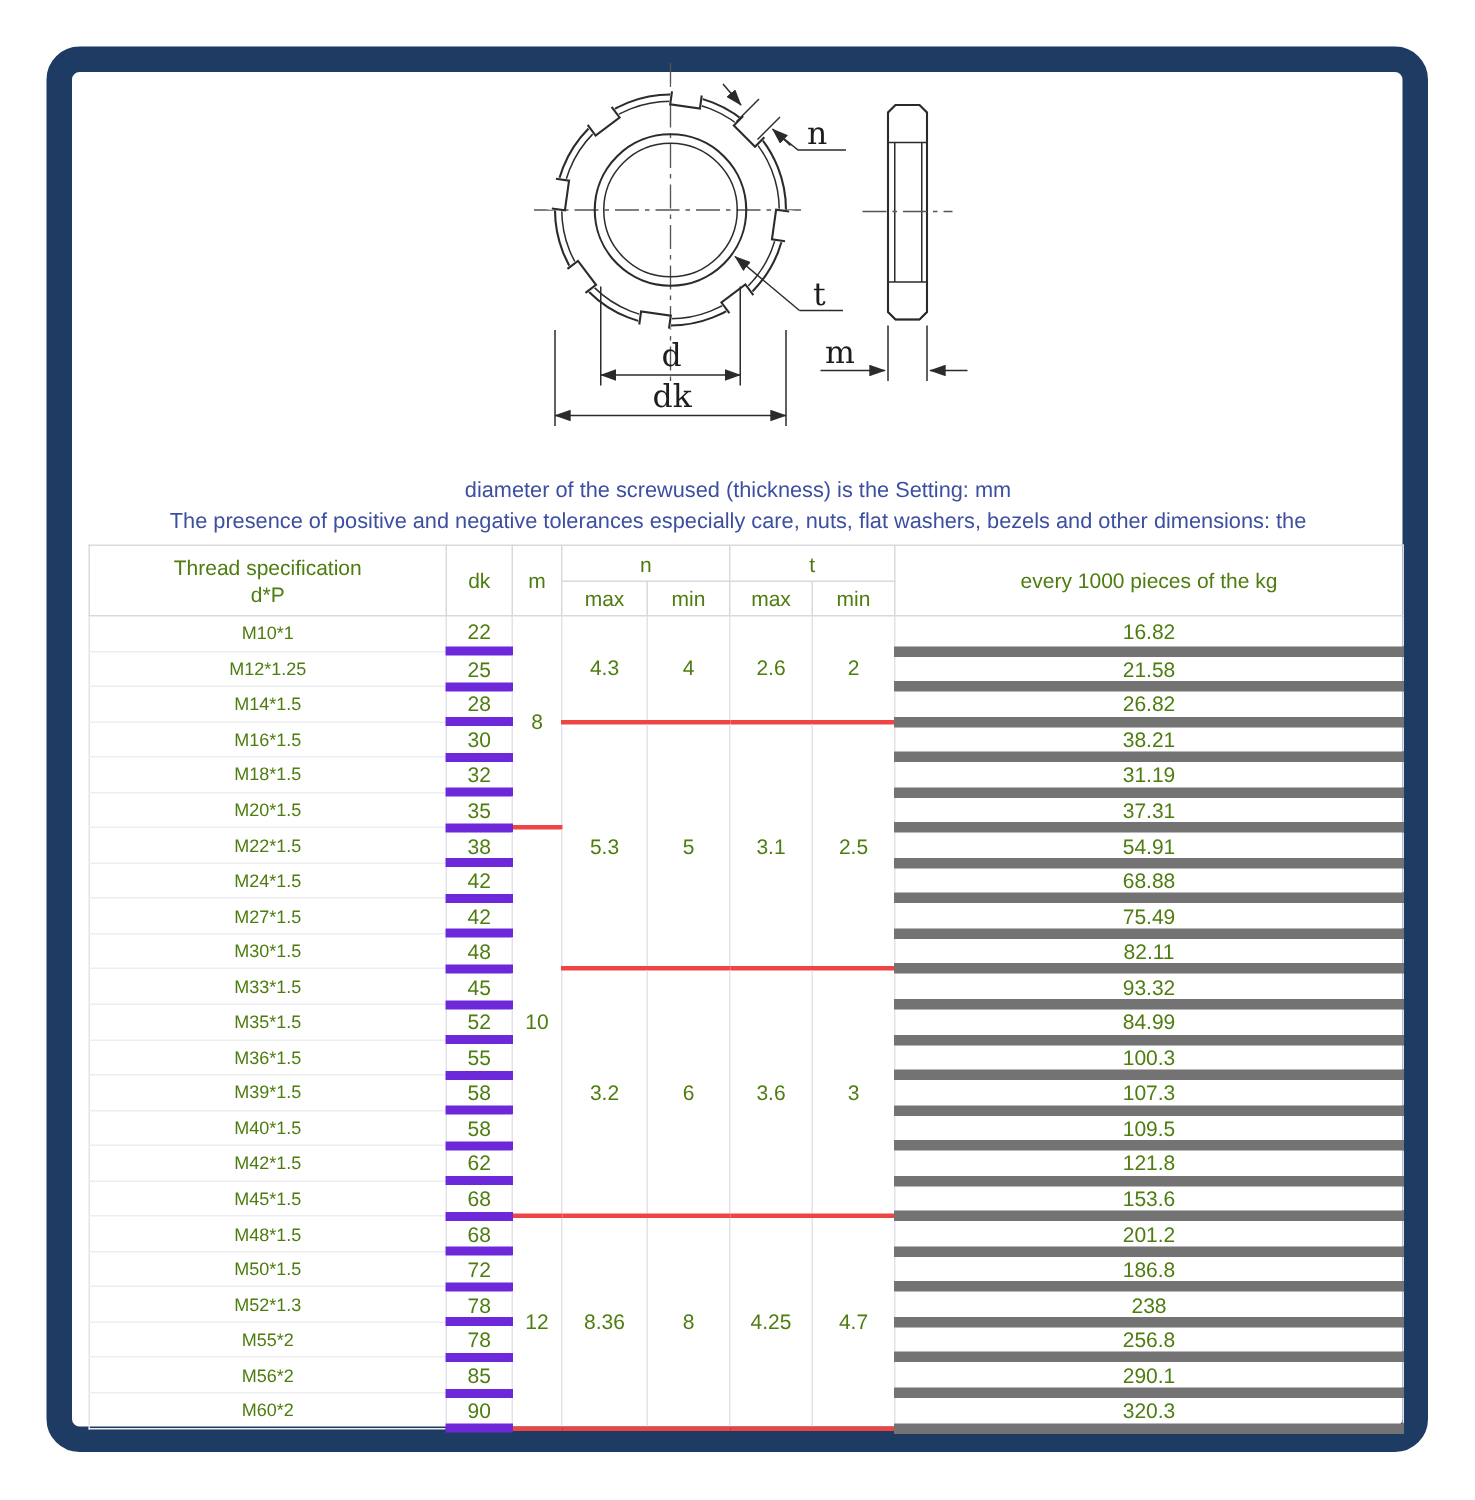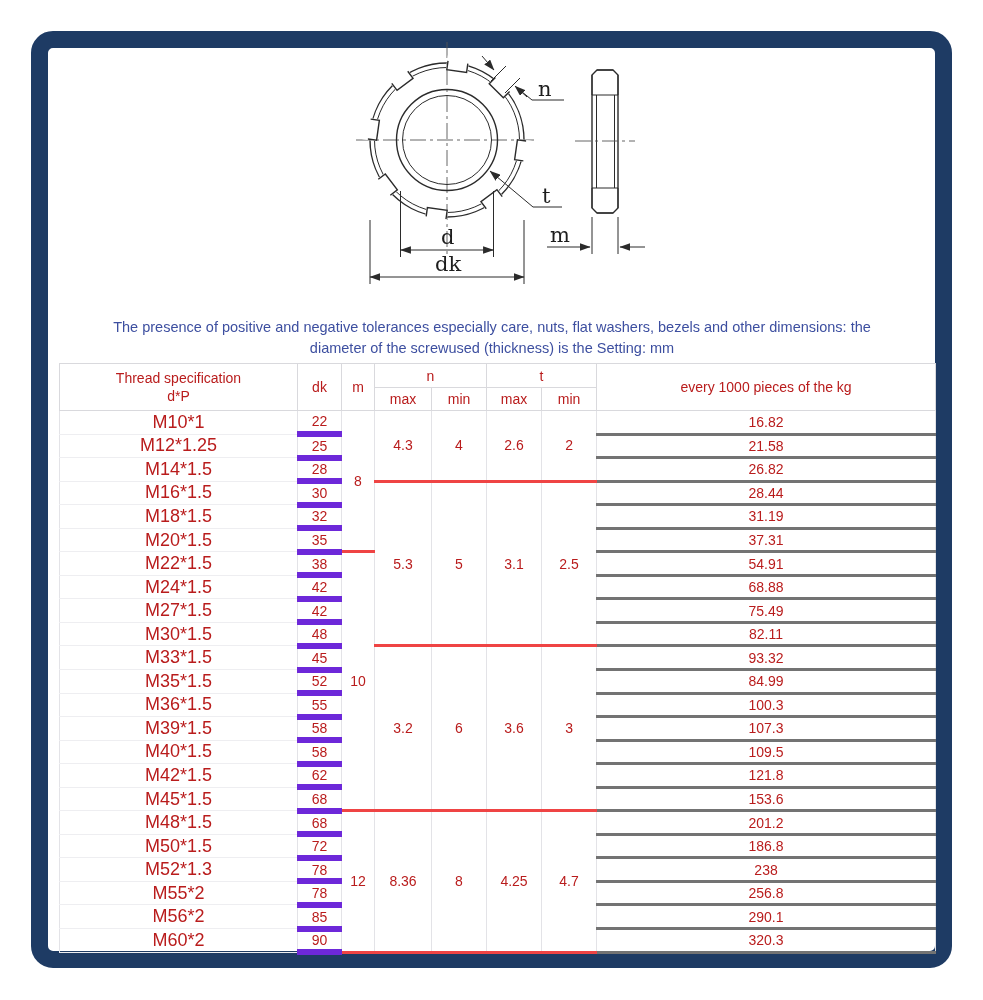--- a/index.html
+++ b/index.html
@@ -16,35 +16,35 @@
   .thin{stroke:#2b2b2b;stroke-width:1;fill:none;}
   .cl{stroke:#555;stroke-width:0.9;fill:none;stroke-dasharray:16 4 3 4;}
   .dlabel{font-family:"DejaVu Serif", serif;font-size:21px;fill:#1d1d1d;}
   .note{
     position:absolute;left:62px;top:317px;width:860px;text-align:center;
     color:#3d4fa0;font-size:14.5px;line-height:21px;
   }
   table.spec{
     position:absolute;left:59px;top:363px;width:876px;
     border-collapse:collapse;table-layout:fixed;
-    color:#b91c1c;
+    color:#4d7c0f;
   }
   table.spec th, table.spec td{
     padding:0;text-align:center;vertical-align:middle;white-space:nowrap;
     font-weight:normal;
   }
   thead tr.h1{height:24px;} thead tr.h2{height:23px;}
   table.spec th{border:1px solid #d9d9dd;font-size:14px;}
   th.sub{font-size:13px;}
   th.spech{line-height:18px;font-size:13.5px;}
   tbody tr{height:23.55px;}
   tbody td{font-size:14px;border-right:1px solid #e3e3e7;}
-  td.spec{font-size:18px;border-left:1px solid #e3e3e7;border-bottom:1px solid #eeeef1;}
+  td.spec{font-size:12px;border-left:1px solid #e3e3e7;border-bottom:1px solid #eeeef1;}
   td.dk{border-bottom:6px solid #6d28d9;}
-  td.kg{border-bottom:3px solid #737373;margin-left:30px;}
+  td.kg{border-bottom:7px solid #737373;margin-left:30px;}
   td.mcell, td.ntcell{border-bottom:3px solid #ef4444;}
 </style>
 </head>
 <body>
 
 <div class="frame" style="border-color: rgb(30, 59, 100);"></div>
 
 <svg class="drawing" width="983" height="310" viewBox="0 0 983 310">
   <defs>
     <pattern id="hatch" width="5" height="5" patternUnits="userSpaceOnUse" patternTransform="rotate(45)">
@@ -139,22 +139,22 @@
       <line class="thin" x1="592" y1="217" x2="592" y2="254"></line>
       <line class="thin" x1="618" y1="217" x2="618" y2="254"></line>
       <line class="thin" x1="547" y1="247" x2="590" y2="247" marker-end="url(#arr)"></line>
       <line class="thin" x1="645" y1="247" x2="620" y2="247" marker-end="url(#arr)"></line>
       <text class="dlabel" x="550" y="242">m</text>
     </g>
   </g>
 </svg>
 
 <div class="note" style="color: rgb(61, 79, 160);">
+  <div>diameter of the screwused (thickness) is the Setting: mm</div>
   <div>The presence of positive and negative tolerances especially care, nuts, flat washers, bezels and other dimensions: the</div>
-  <div>diameter of the screwused (thickness) is the Setting: mm</div>
 </div>
 
 <table class="spec">
   <colgroup>
     <col style="width:238px">
       <col style="width:44px">
       <col style="width:33px">
     <col style="width:57px">
       <col style="width:55px">
       <col style="width:55px">
@@ -201,21 +201,21 @@
         <td class="dk">28</td>
         <td class="kg">26.82</td>
       </tr>
       <tr>
         <td class="spec">M16*1.5</td>
         <td class="dk">30</td>
         <td class="ntcell" rowspan="7">5.3</td>
         <td class="ntcell" rowspan="7">5</td>
         <td class="ntcell" rowspan="7">3.1</td>
         <td class="ntcell" rowspan="7">2.5</td>
-        <td class="kg">28.44</td>
+        <td class="kg">38.21</td>
       </tr>
       <tr>
         <td class="spec">M18*1.5</td>
         <td class="dk">32</td>
         <td class="kg">31.19</td>
       </tr>
       <tr>
         <td class="spec">M20*1.5</td>
         <td class="dk">35</td>
         <td class="kg">37.31</td>

